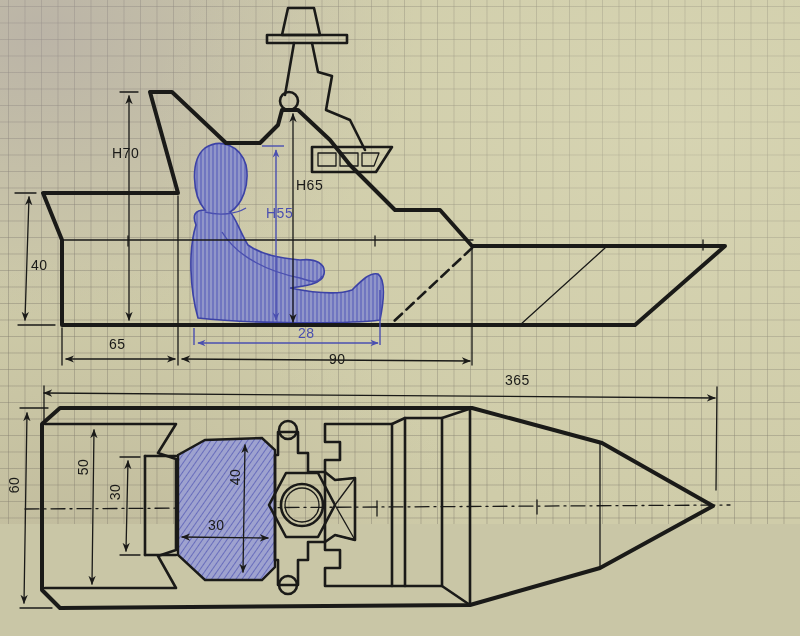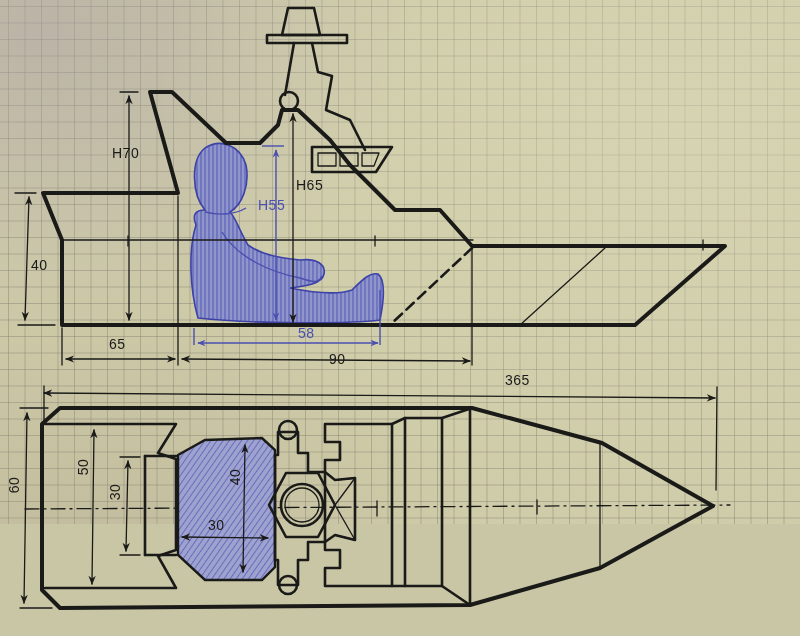--- a/index.html
+++ b/index.html
@@ -152,24 +152,24 @@
       <path d="M128,461 L126,551" class="ink thin" marker-start="url(#ar)" marker-end="url(#ar)"></path>
 
       <path d="M245,445 L243,572" class="ink thin" marker-start="url(#ar)" marker-end="url(#ar)"></path>
 
       <path d="M182,537 L268,538" class="ink thin" marker-start="url(#ar)" marker-end="url(#ar)"></path>
     </g>
   </svg>
 
   <span class="lbl" style="left:112px; top:146px;">H70</span>
   <span class="lbl" style="left:296px; top:178px;">H65</span>
-  <span class="lbl blue-t" style="left:258px; top:198px;">H55</span>
+  <span class="lbl blue-t" style="left:258px; top:206px;padding-left:8px;">H55</span>
   <span class="lbl" style="left:31px; top:258px;">40</span>
   <span class="lbl" style="left:109px; top:337px;">65</span>
-  <span class="lbl blue-t" style="left:298px; top:326px;">58</span>
+  <span class="lbl blue-t" style="left:298px; top:326px;">28</span>
   <span class="lbl" style="left:298px; top:352px;margin-left:31px;">90</span>
 
   <span class="lbl" style="left:505px; top:373px;">365</span>
   <span class="lbl rot" style="left:6px; top:478px;">60</span>
   <span class="lbl rot" style="left:75px; top:460px;">50</span>
   <span class="lbl rot" style="left:107px; top:485px;">30</span>
   <span class="lbl rot" style="left:227px; top:470px;">40</span>
   <span class="lbl" style="left:208px; top:518px;">30</span>
 
 </div>

